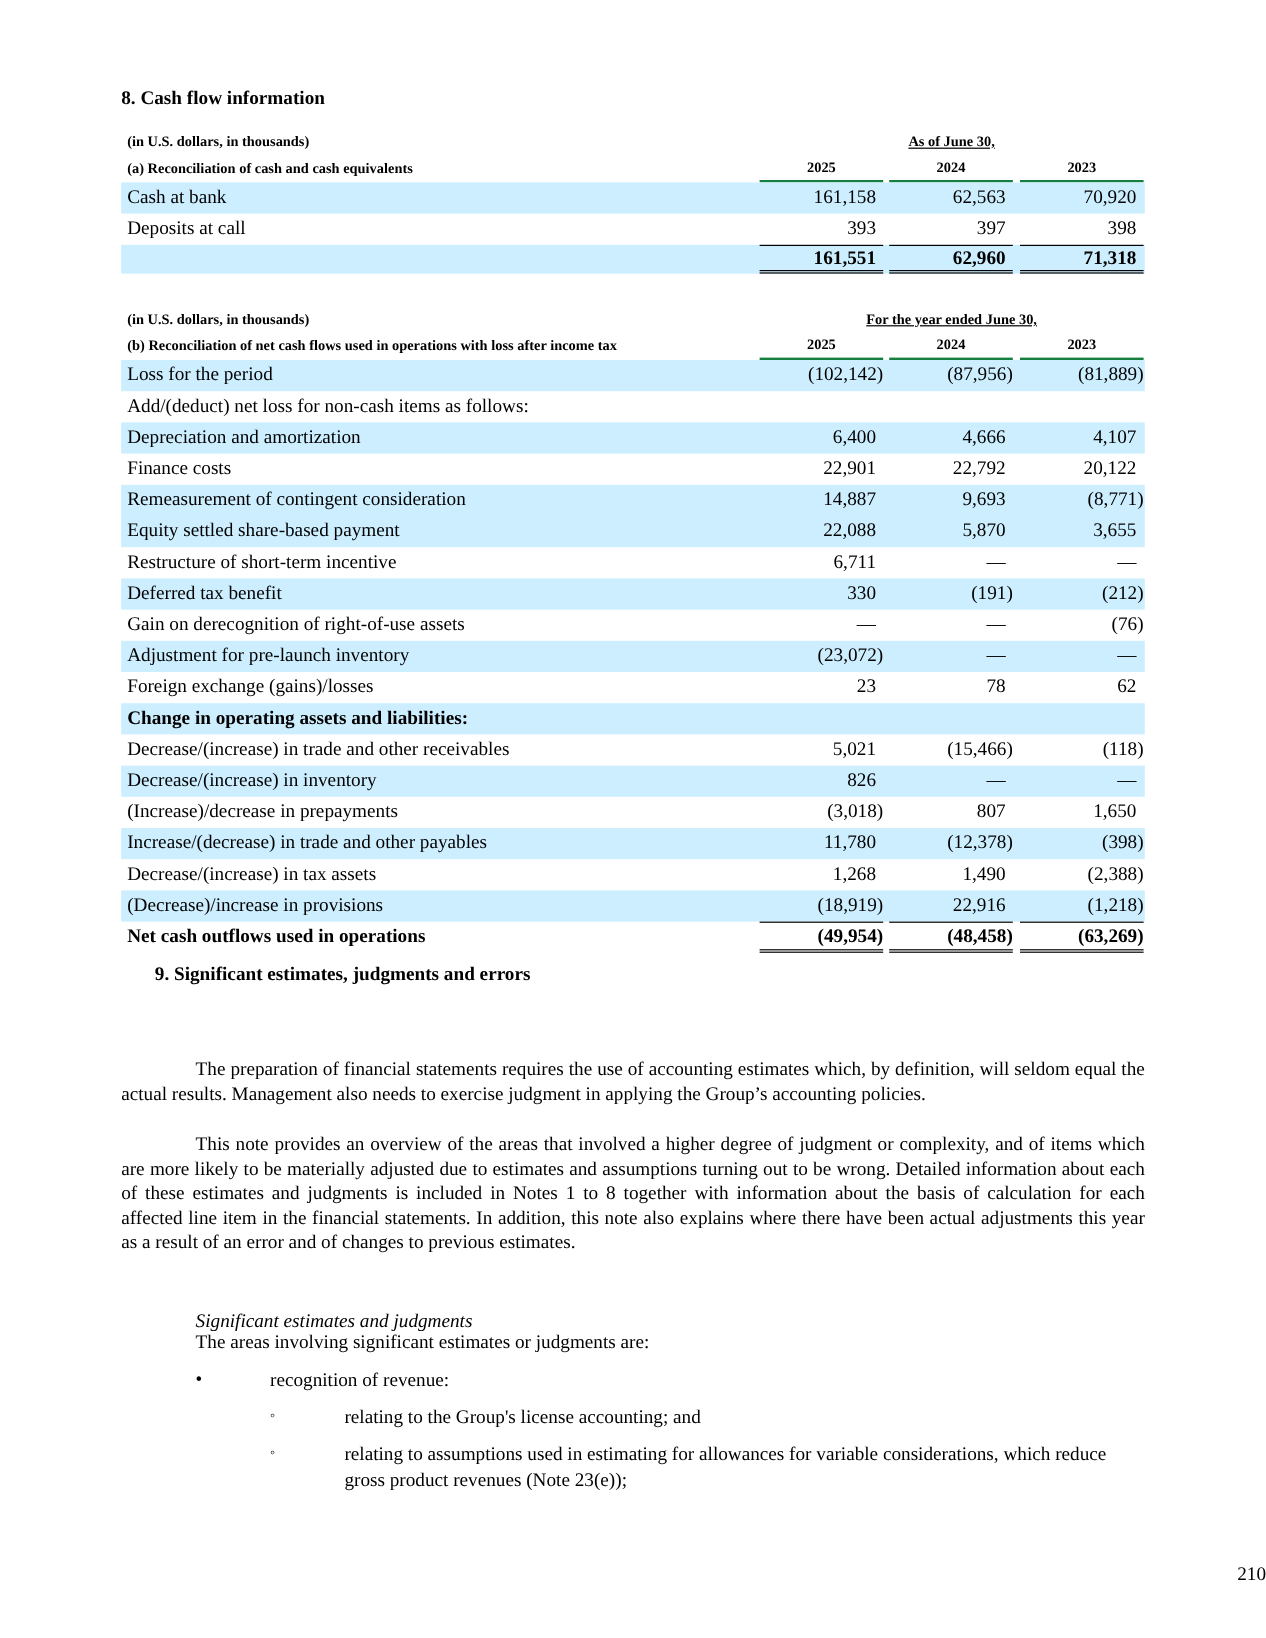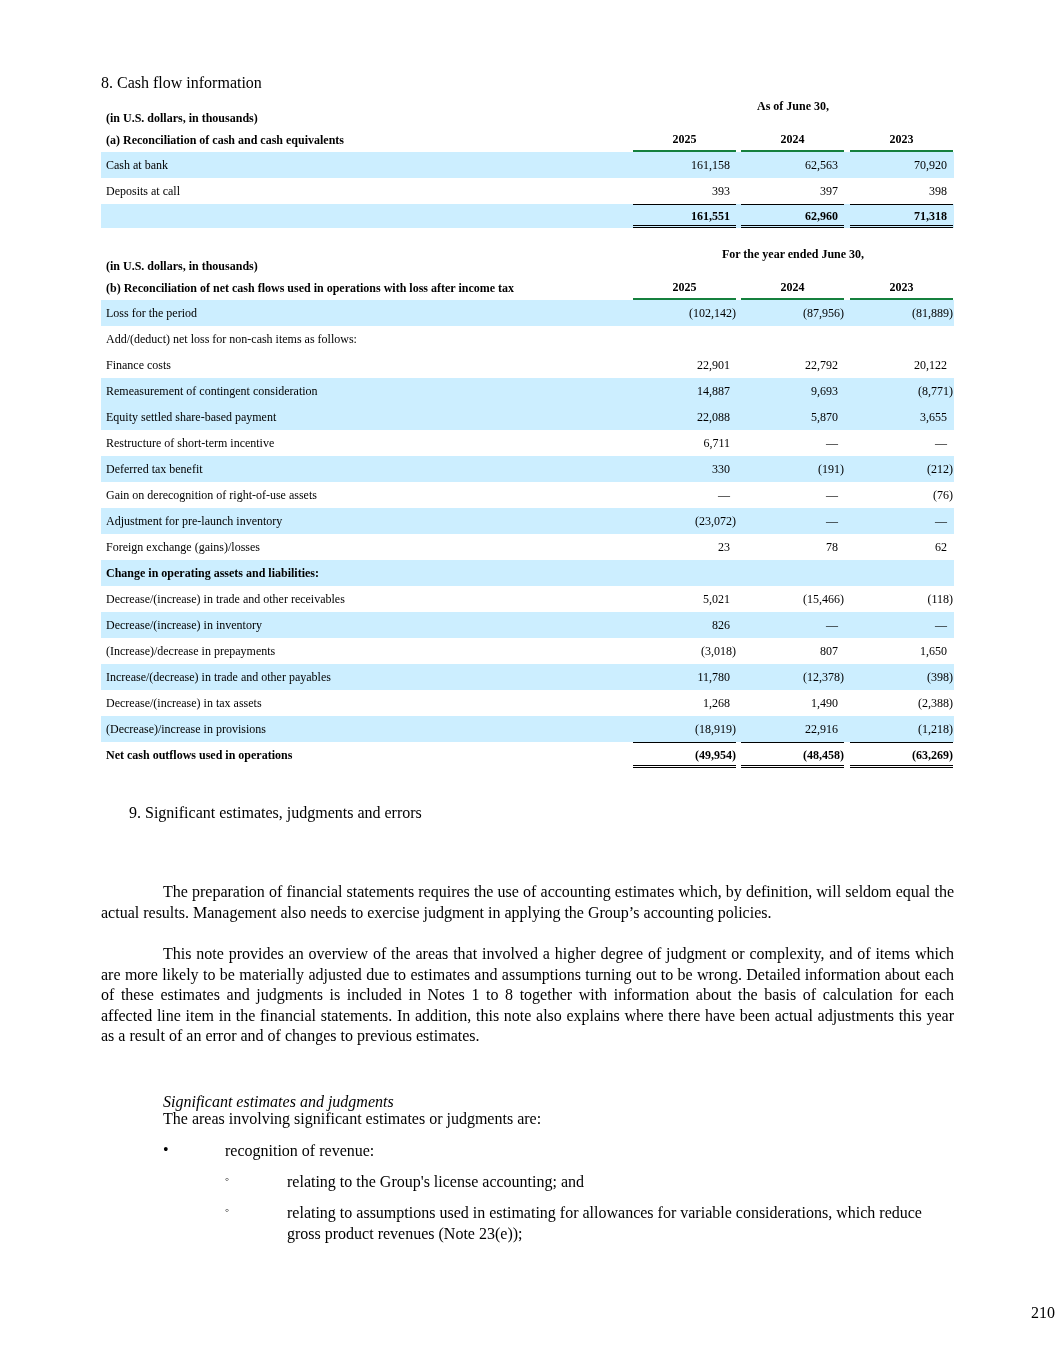--- a/index.html
+++ b/index.html
@@ -1,30 +1,30 @@
 <!DOCTYPE html>
 <html><head>
 <meta charset="utf-8">
 <style>
   html, body { margin: 0; padding: 0; background: #ffffff; }
   body { width: 1055px; height: 1365px; position: relative; font-family: "Liberation Serif", serif; color: #000; overflow: hidden; }
-  .h2 { position: absolute; left: 101px; font-weight: normal; font-size: 16px; }
+  .h2 { position: absolute; left: 101px; font-weight: bold; font-size: 16px; }
   .tbl { position: absolute; left: 101px; width: 853px; }
-  .row { position: relative; height: 26px; display: flex; align-items: center; font-size: 12px; text-decoration: underline; }
+  .row { position: relative; height: 26px; display: flex; align-items: center; font-size: 16px; text-decoration: underline; }
   .row.shade { background: #cceeff; }
   .row .lbl { position: absolute; left: 5px; white-space: nowrap; }
   .row .c { position: absolute; width: 103px; text-align: right; box-sizing: border-box; padding-right: 0; white-space: nowrap; }
   .c1 { left: 532px; }
   .c2 { left: 640px; }
   .c3 { left: 749px; }
   .num-pos { padding-right: 6px !important; }
   .hdr { position: relative; height: 22px; font-size: 12px; font-weight: bold; }
   .hdr .lbl { position: absolute; left: 5px; bottom: 4px; white-space: nowrap; }
   .hdr .yr { position: absolute; width: 103px; text-align: center; bottom: 0; border-bottom: 2px solid #15803d; padding-bottom: 3px; }
-  .hdr .span { position: absolute; left: 532px; width: 320px; text-align: center; bottom: 16px; }
+  .hdr .span { position: absolute; left: 532px; width: 320px; text-align: center; bottom: 4px; text-decoration: underline; }
   .bold { font-weight: bold; }
   .topline { border-top: 1px solid #000; }
   .dbl { border-bottom: 3px double #000; }
   .cell-b { position: absolute; top: 0; bottom: 0; width: 103px; }
   p.para { position: absolute; left: 101px; width: 853px; margin: 0; font-size: 16px; line-height: 20.6px; text-align: justify; }
   .indent { text-indent: 62px; }
   .ital { position: absolute; left: 163px; font-style: italic; font-size: 16px; }
   .plain { position: absolute; left: 163px; font-size: 16px; }
   .bullet { position: absolute; font-size: 16px; }
   .btext { position: absolute; font-size: 16px; line-height: 20.6px; }
@@ -85,20 +85,26 @@
         <span class="c c1">(102,142)</span>
         <span class="c c2">(87,956)</span>
         <span class="c c3">(81,889)</span>
       </div>
       <div class="row">
         <span class="lbl">Add/(deduct) net loss for non-cash items as follows:</span>
         <span class="c c1 num-pos"></span>
         <span class="c c2 num-pos"></span>
         <span class="c c3 num-pos"></span>
       </div>
+      <div class="row shade">
+        <span class="lbl">Depreciation and amortization</span>
+        <span class="c c1 num-pos">6,400</span>
+        <span class="c c2 num-pos">4,666</span>
+        <span class="c c3 num-pos">4,107</span>
+      </div>
       <div class="row">
         <span class="lbl">Finance costs</span>
         <span class="c c1 num-pos">22,901</span>
         <span class="c c2 num-pos">22,792</span>
         <span class="c c3 num-pos">20,122</span>
       </div>
       <div class="row shade">
         <span class="lbl">Remeasurement of contingent consideration</span>
         <span class="c c1 num-pos">14,887</span>
         <span class="c c2 num-pos">9,693</span>

